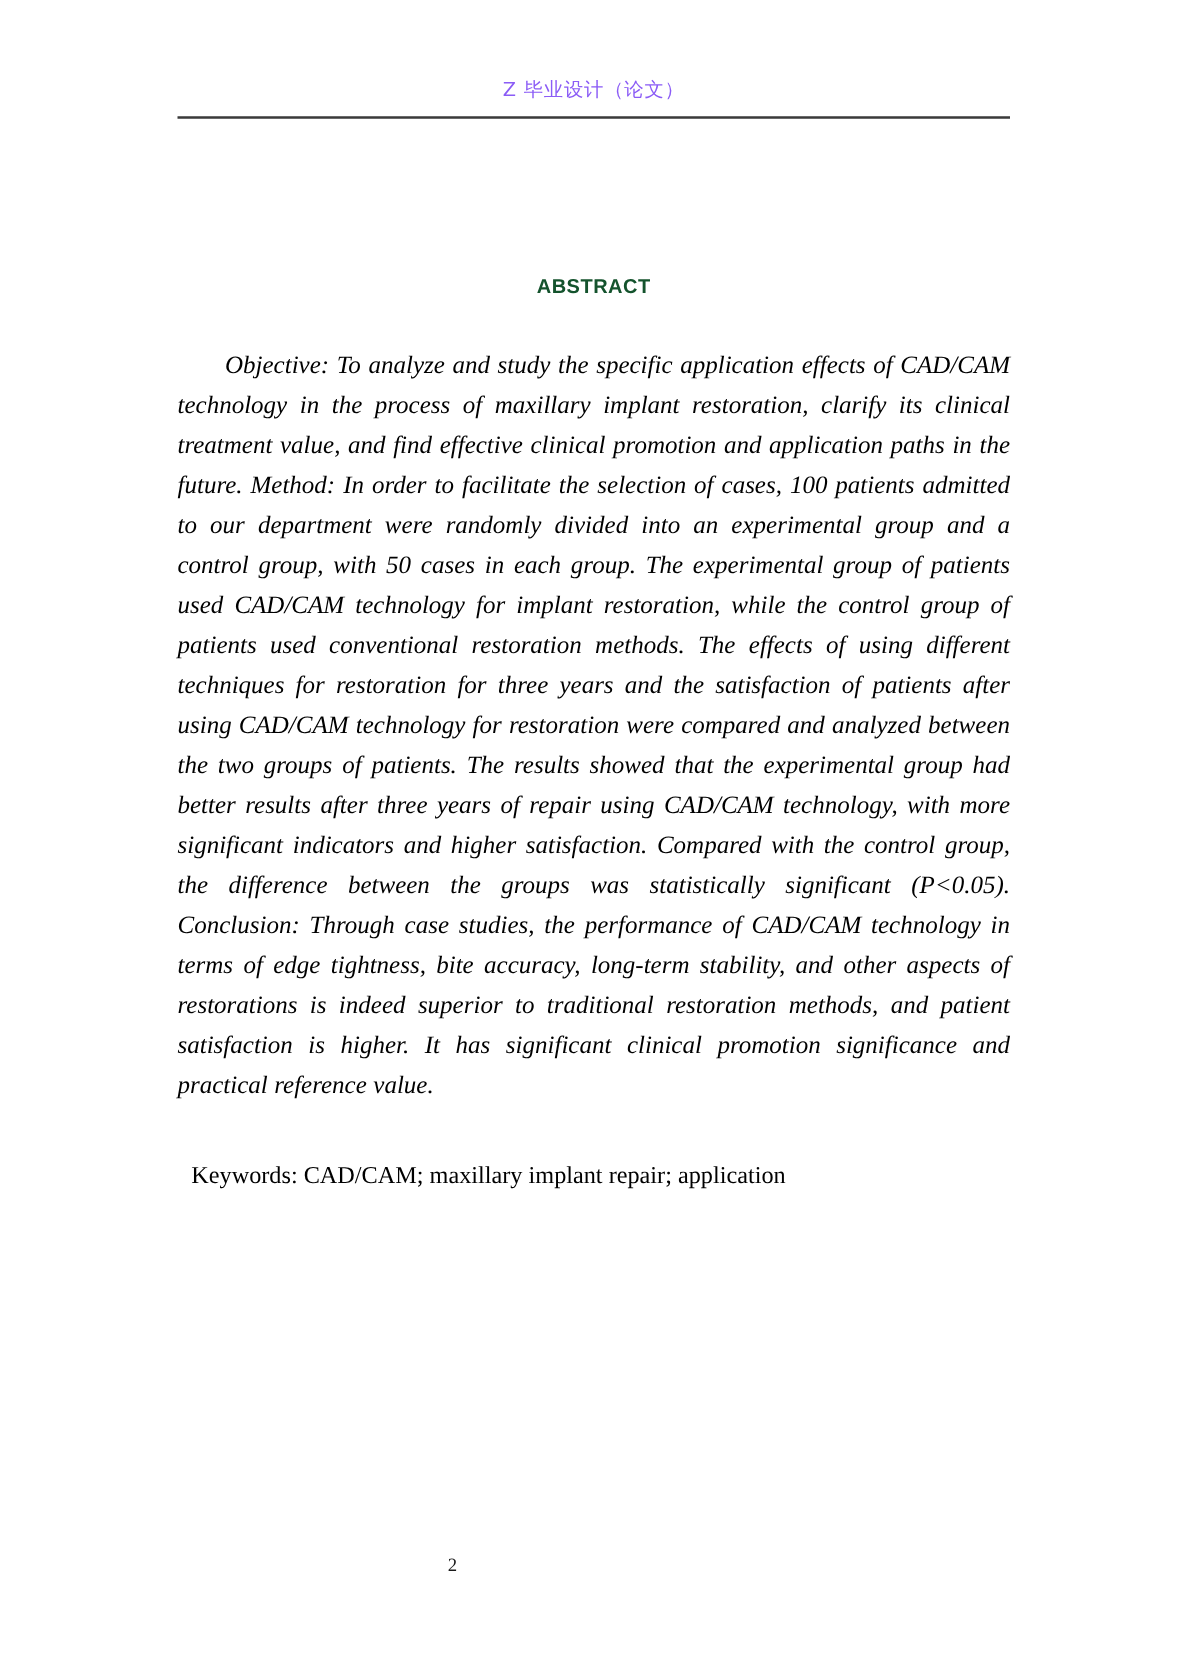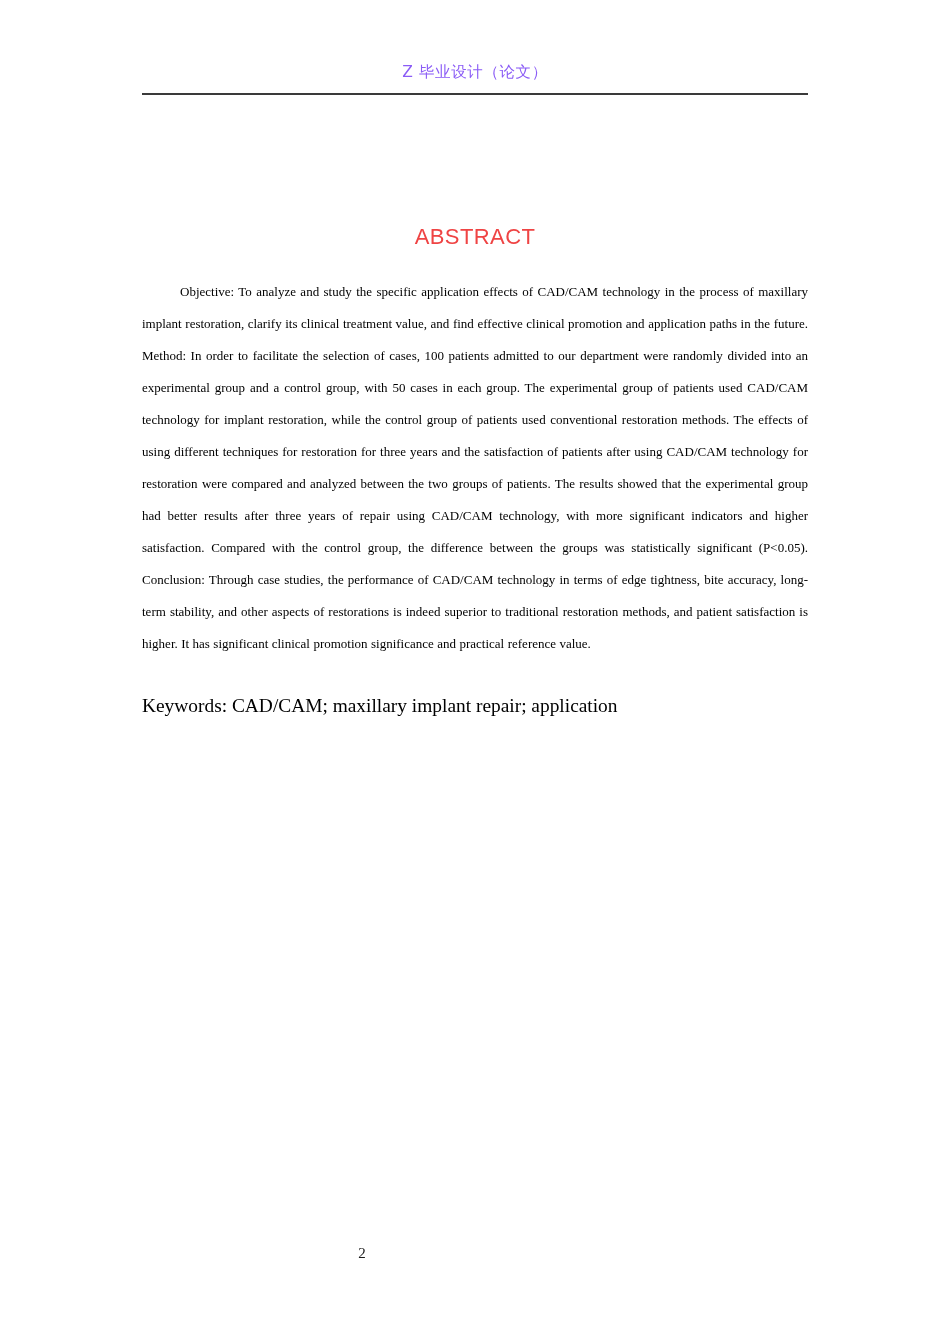--- a/index.html
+++ b/index.html
@@ -44,46 +44,47 @@
   }
 
   
   .abstract-title {
     position: absolute;
     left: 142px;
     top: 209px;
     width: 666px;
     text-align: center;
     font-family: "Liberation Sans", "DejaVu Sans", sans-serif;
-    font-size: 22px;
-    font-weight: 400;
+    font-size: 16px;
+    font-weight: 700;
     line-height: 1.2;
     letter-spacing: 0.4px;
-    color: #ef4444;
+    color: #14532d;
   }
 
   
   .body-block {
     position: absolute;
     left: 142px;
     top: 276px;
     width: 666px;
   }
   .abstract-paragraph {
     margin: 0;
     text-align: justify;
     text-justify: inter-word;
     text-indent: 38px;
-    font-size: 13px;
+    font-size: 20px;
     line-height: 32px;
     word-spacing: 0.2px;
     hyphens: none;
+    font-style: italic;
   }
   .keywords-line {
-    margin: 0;
+    margin: 11px;
     padding-top: 30px;
     text-align: left;
     text-indent: 0;
     font-size: 19.4px;
     line-height: 32px;
   }
 
   
   .page-number {
     position: absolute;

